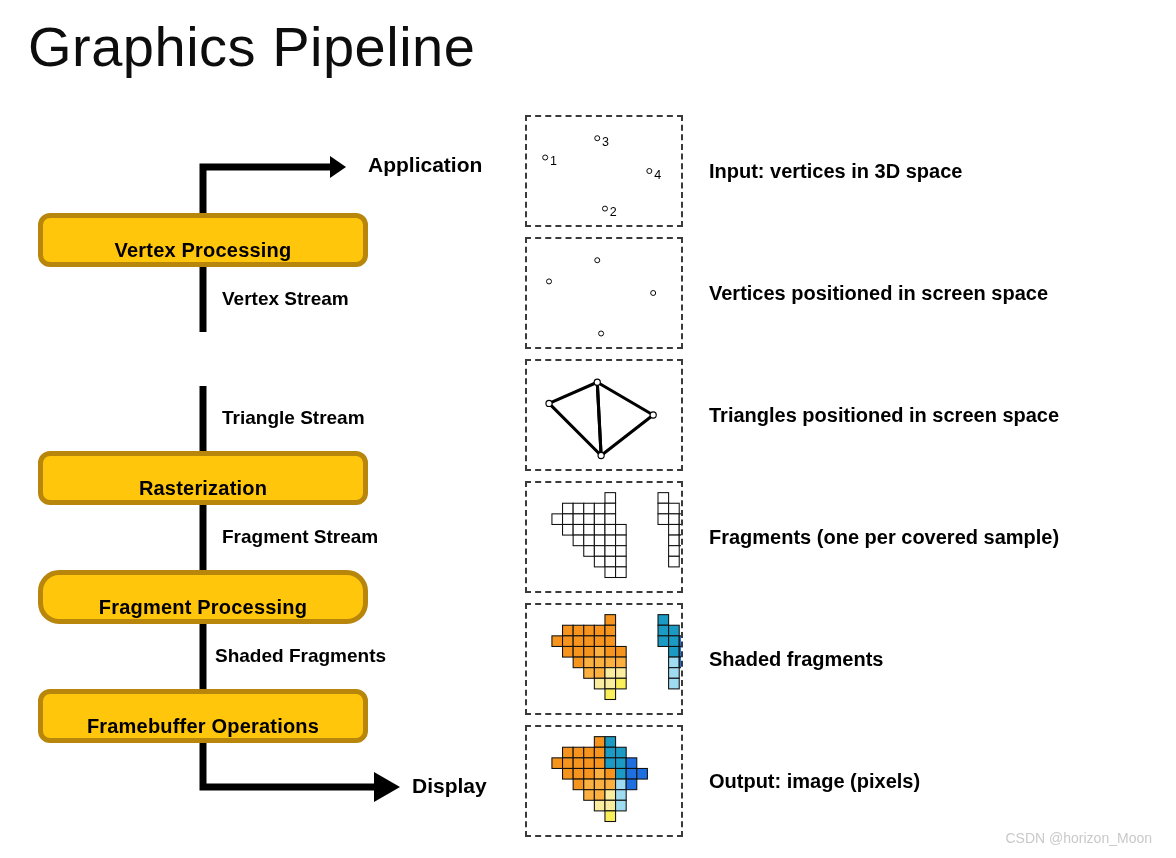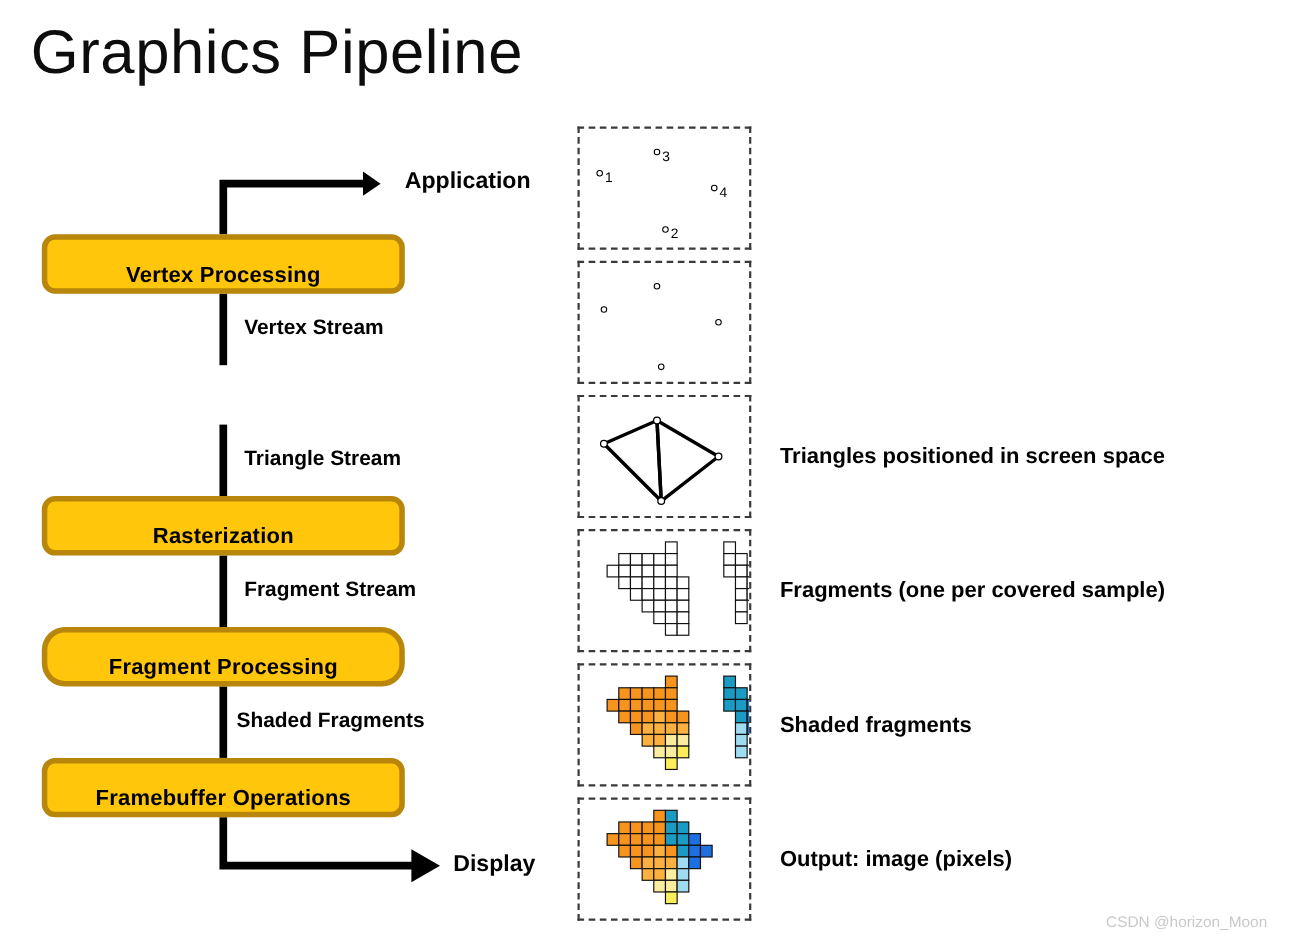--- a/index.html
+++ b/index.html
@@ -182,30 +182,32 @@
           <circle cx="18" cy="42" r="2.6" fill="#fff" stroke="#000" stroke-width="1"></circle>
           <text x="23" y="50" font-size="13" font-family="&quot;Liberation Sans&quot;, sans-serif" fill="#000">1</text>
           <circle cx="80" cy="95" r="2.6" fill="#fff" stroke="#000" stroke-width="1"></circle>
           <text x="85" y="103" font-size="13" font-family="&quot;Liberation Sans&quot;, sans-serif" fill="#000">2</text>
           <circle cx="72" cy="22" r="2.6" fill="#fff" stroke="#000" stroke-width="1"></circle>
           <text x="77" y="30" font-size="13" font-family="&quot;Liberation Sans&quot;, sans-serif" fill="#000">3</text>
           <circle cx="126" cy="56" r="2.6" fill="#fff" stroke="#000" stroke-width="1"></circle>
           <text x="131" y="64" font-size="13" font-family="&quot;Liberation Sans&quot;, sans-serif" fill="#000">4</text>
         </svg>
       </div>
+    <div class="panel-caption">Input: vertices in 3D space</div>
   </div>
   <div class="panel-row" style="top:234px;">
     <div class="panel-frame">
         <svg viewBox="0 0 158 112">
           <circle cx="22" cy="44" r="2.6" fill="#fff" stroke="#000" stroke-width="1"></circle>
           <circle cx="76" cy="98" r="2.6" fill="#fff" stroke="#000" stroke-width="1"></circle>
           <circle cx="72" cy="22" r="2.6" fill="#fff" stroke="#000" stroke-width="1"></circle>
           <circle cx="130" cy="56" r="2.6" fill="#fff" stroke="#000" stroke-width="1"></circle>
         </svg>
       </div>
+    <div class="panel-caption">Vertices positioned in screen space</div>
   </div>
   <div class="panel-row" style="top:356px;">
     <div class="panel-frame">
         <svg viewBox="0 0 158 112">
           <polygon points="22,44 72,22 76,98" fill="none" stroke="#000" stroke-width="3.2" stroke-linejoin="round"></polygon>
           <polygon points="72,22 130,56 76,98" fill="none" stroke="#000" stroke-width="3.2" stroke-linejoin="round"></polygon>
           <circle cx="22" cy="44" r="3.2" fill="#fff" stroke="#000" stroke-width="1.2"></circle>
           <circle cx="76" cy="98" r="3.2" fill="#fff" stroke="#000" stroke-width="1.2"></circle>
           <circle cx="72" cy="22" r="3.2" fill="#fff" stroke="#000" stroke-width="1.2"></circle>
           <circle cx="130" cy="56" r="3.2" fill="#fff" stroke="#000" stroke-width="1.2"></circle>

